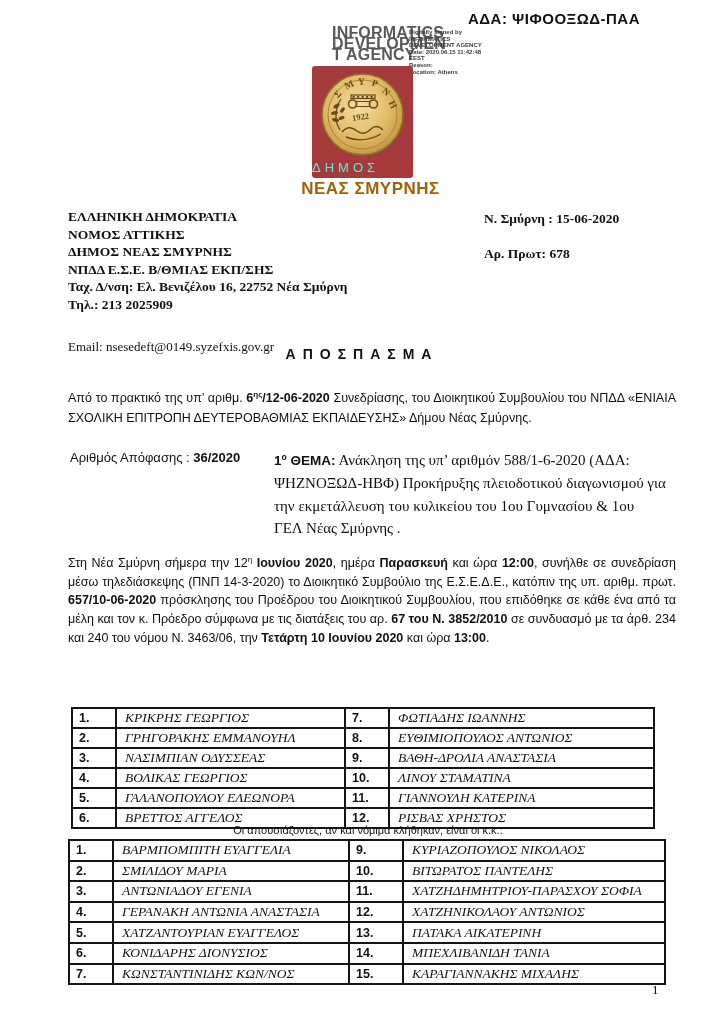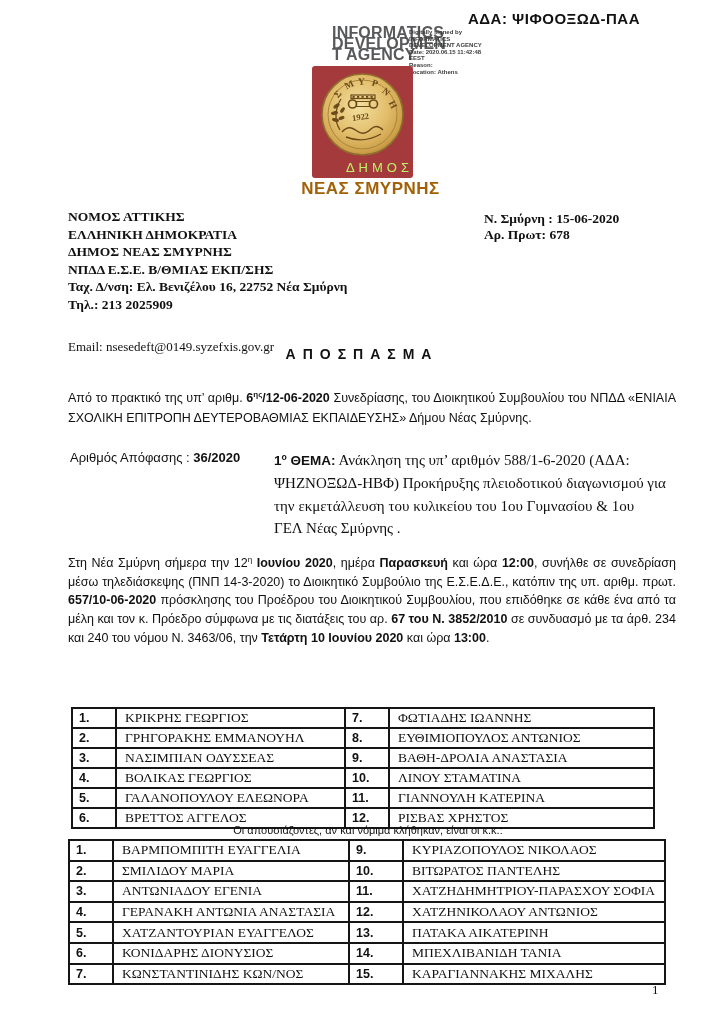--- a/index.html
+++ b/index.html
@@ -11,53 +11,53 @@
   
   .ada{position:absolute;left:468px;top:10px;font-size:15px;font-weight:bold;letter-spacing:.5px;}
   .agency{position:absolute;left:332px;top:27px;font-size:16px;font-weight:bold;
           color:#58595b;line-height:11px;white-space:pre-line;letter-spacing:.2px;}
   .sig{position:absolute;left:409px;top:29px;font-size:6px;font-weight:bold;color:#3c3c3c;
        line-height:6.6px;white-space:pre-line;}
   
   .logo-square{position:absolute;left:312px;top:66px;width:101px;height:112px;
                background:#A43A3C;border-radius:3px;}
   .coin{position:absolute;left:9px;top:7px;}
-  .dimos{position:absolute;left:0;bottom:3px;width:100%;text-align:right;
-         font-size:13px;letter-spacing:4px;color:#bef264;}
+  .dimos{position:absolute;left:0;bottom:3px;width:100%;text-align:left;
+         font-size:13px;letter-spacing:4px;color:#5eead4;}
   .city{position:absolute;left:288px;top:179px;width:165px;text-align:center;
         font-size:17px;font-weight:bold;color:#a16207;letter-spacing:.5px;}
   
   .letterhead{position:absolute;left:68px;top:208px;
               font-family:"Liberation Serif", serif;font-size:13.5px;font-weight:bold;
               line-height:17.6px;}
   .letterhead .regular{font-weight:normal;font-size:13px;margin-top:24px;}
   .dateblock{position:absolute;left:484px;top:211px;
              font-family:Liberation Serif, serif;font-size:13.5px;font-weight:bold;}
-  .dateblock .proto{font-weight:bold;}
+  .dateblock .proto{margin-top:19px;font-weight:bold;}
   
   .doc-title{position:absolute;left:0;top:346px;width:724px;text-align:center;
              font-size:14px;font-weight:bold;letter-spacing:7px;}
   .intro{position:absolute;left:68px;top:385px;width:608px;
          font-size:12.5px;line-height:19.5px;text-align:justify;}
   .decision{position:absolute;left:70px;top:450px;font-size:13px;}
   .theme{position:absolute;left:274px;top:445px;width:392px;
          font-family:"Liberation Serif", serif;font-size:15px;line-height:22.5px;}
   .theme .lbl{font-family:"Liberation Sans", sans-serif;font-size:13.5px;font-weight:bold;}
   .bodytext{position:absolute;left:68px;top:551px;width:608px;
             font-size:12.5px;line-height:18.6px;}
   .bodytext p{margin:0;}
   .bodytext .p2{text-align:justify;}
   .bodytext .p3{margin-top:3px;}
   .b{font-weight:bold;}
   .sup{vertical-align:super;font-size:64%;}
   
   table.members{position:absolute;border-collapse:collapse;}
   table.members td{border:2px solid #151515;vertical-align:middle;}
   table.members td.num{font-weight:bold;font-size:12.5px;padding:1px 2px 1px 6px;}
-  table.members td.nm{font-family:"Liberation Serif", serif;font-size:13.5px;padding:1px 2px 1px 8px;}
+  table.members td.nm{font-family:"Liberation Serif", serif;font-size:13.5px;padding:1px 2px 1px 8px;font-style:italic;}
   table.present{left:71px;top:707px;}
   table.present td{height:15.6px;}
   table.absent{left:68px;top:839px;}
   table.absent td{height:16.6px;}
   .caption{position:absolute;left:68px;top:824px;width:600px;text-align:center;font-size:11px;}
   .pagenum{position:absolute;left:652px;top:982px;font-family:"Liberation Serif", serif;font-size:13px;}
 </style>
 </head>
 <body>
 
@@ -125,22 +125,22 @@
       <g stroke="#6B4A1A" fill="none">
         <path d="M21 59 c6 -7 11 -4 15 -1 c5 4 10 2 14 -2 c4 -4 8 -3 12 1" stroke-width="1.4"></path>
         <path d="M25 64 q17 7 35 -3" stroke-width="1.4"></path>
       </g>
     </svg>
     <div class="dimos">ΔΗΜΟΣ</div>
   </div>
   <div class="city">ΝΕΑΣ ΣΜΥΡΝΗΣ</div>
 
   <div class="letterhead">
+    <div>ΕΛΛΗΝΙΚΗ ΔΗΜΟΚΡΑΤΙΑ</div>
     <div>ΝΟΜΟΣ ΑΤΤΙΚΗΣ</div>
-    <div>ΕΛΛΗΝΙΚΗ ΔΗΜΟΚΡΑΤΙΑ</div>
     <div>ΔΗΜΟΣ ΝΕΑΣ ΣΜΥΡΝΗΣ</div>
     <div>ΝΠΔΔ Ε.Σ.Ε. Β/ΘΜΙΑΣ ΕΚΠ/ΣΗΣ</div>
     <div>Ταχ. Δ/νση: Ελ. Βενιζέλου 16, 22752 Νέα Σμύρνη</div>
     <div>Τηλ.: 213 2025909</div>
     <div class="regular">Email: nsesedeft@0149.syzefxis.gov.gr</div>
   </div>
   <div class="dateblock">
     <div>Ν. Σμύρνη : 15-06-2020</div>
     <div class="proto">Αρ. Πρωτ: 678</div>
   </div>

